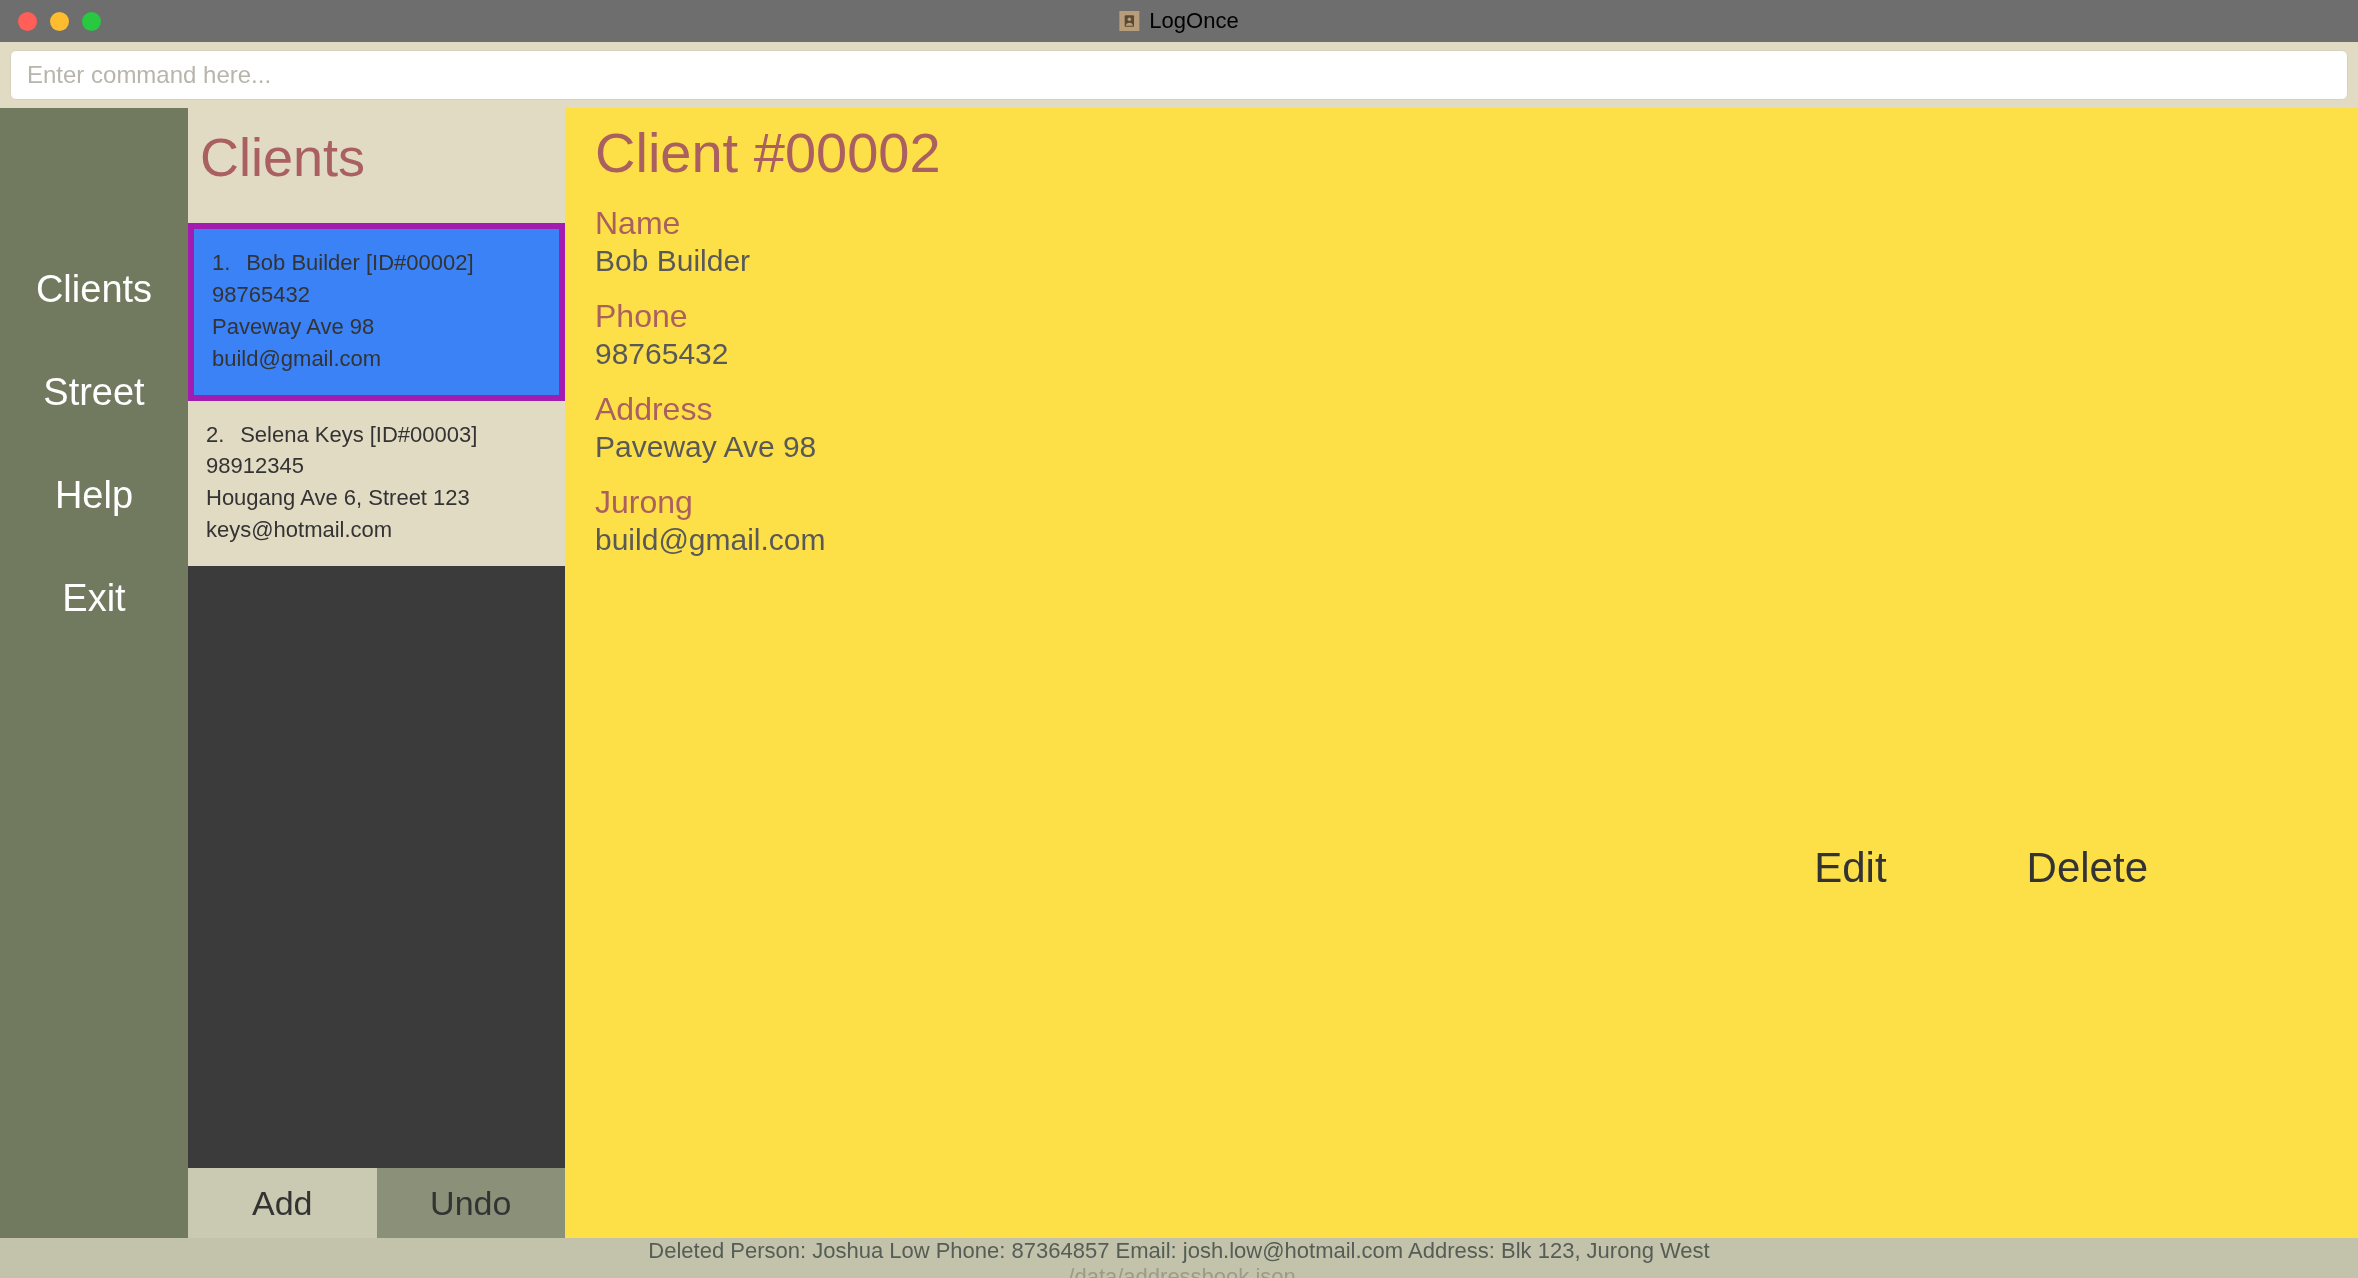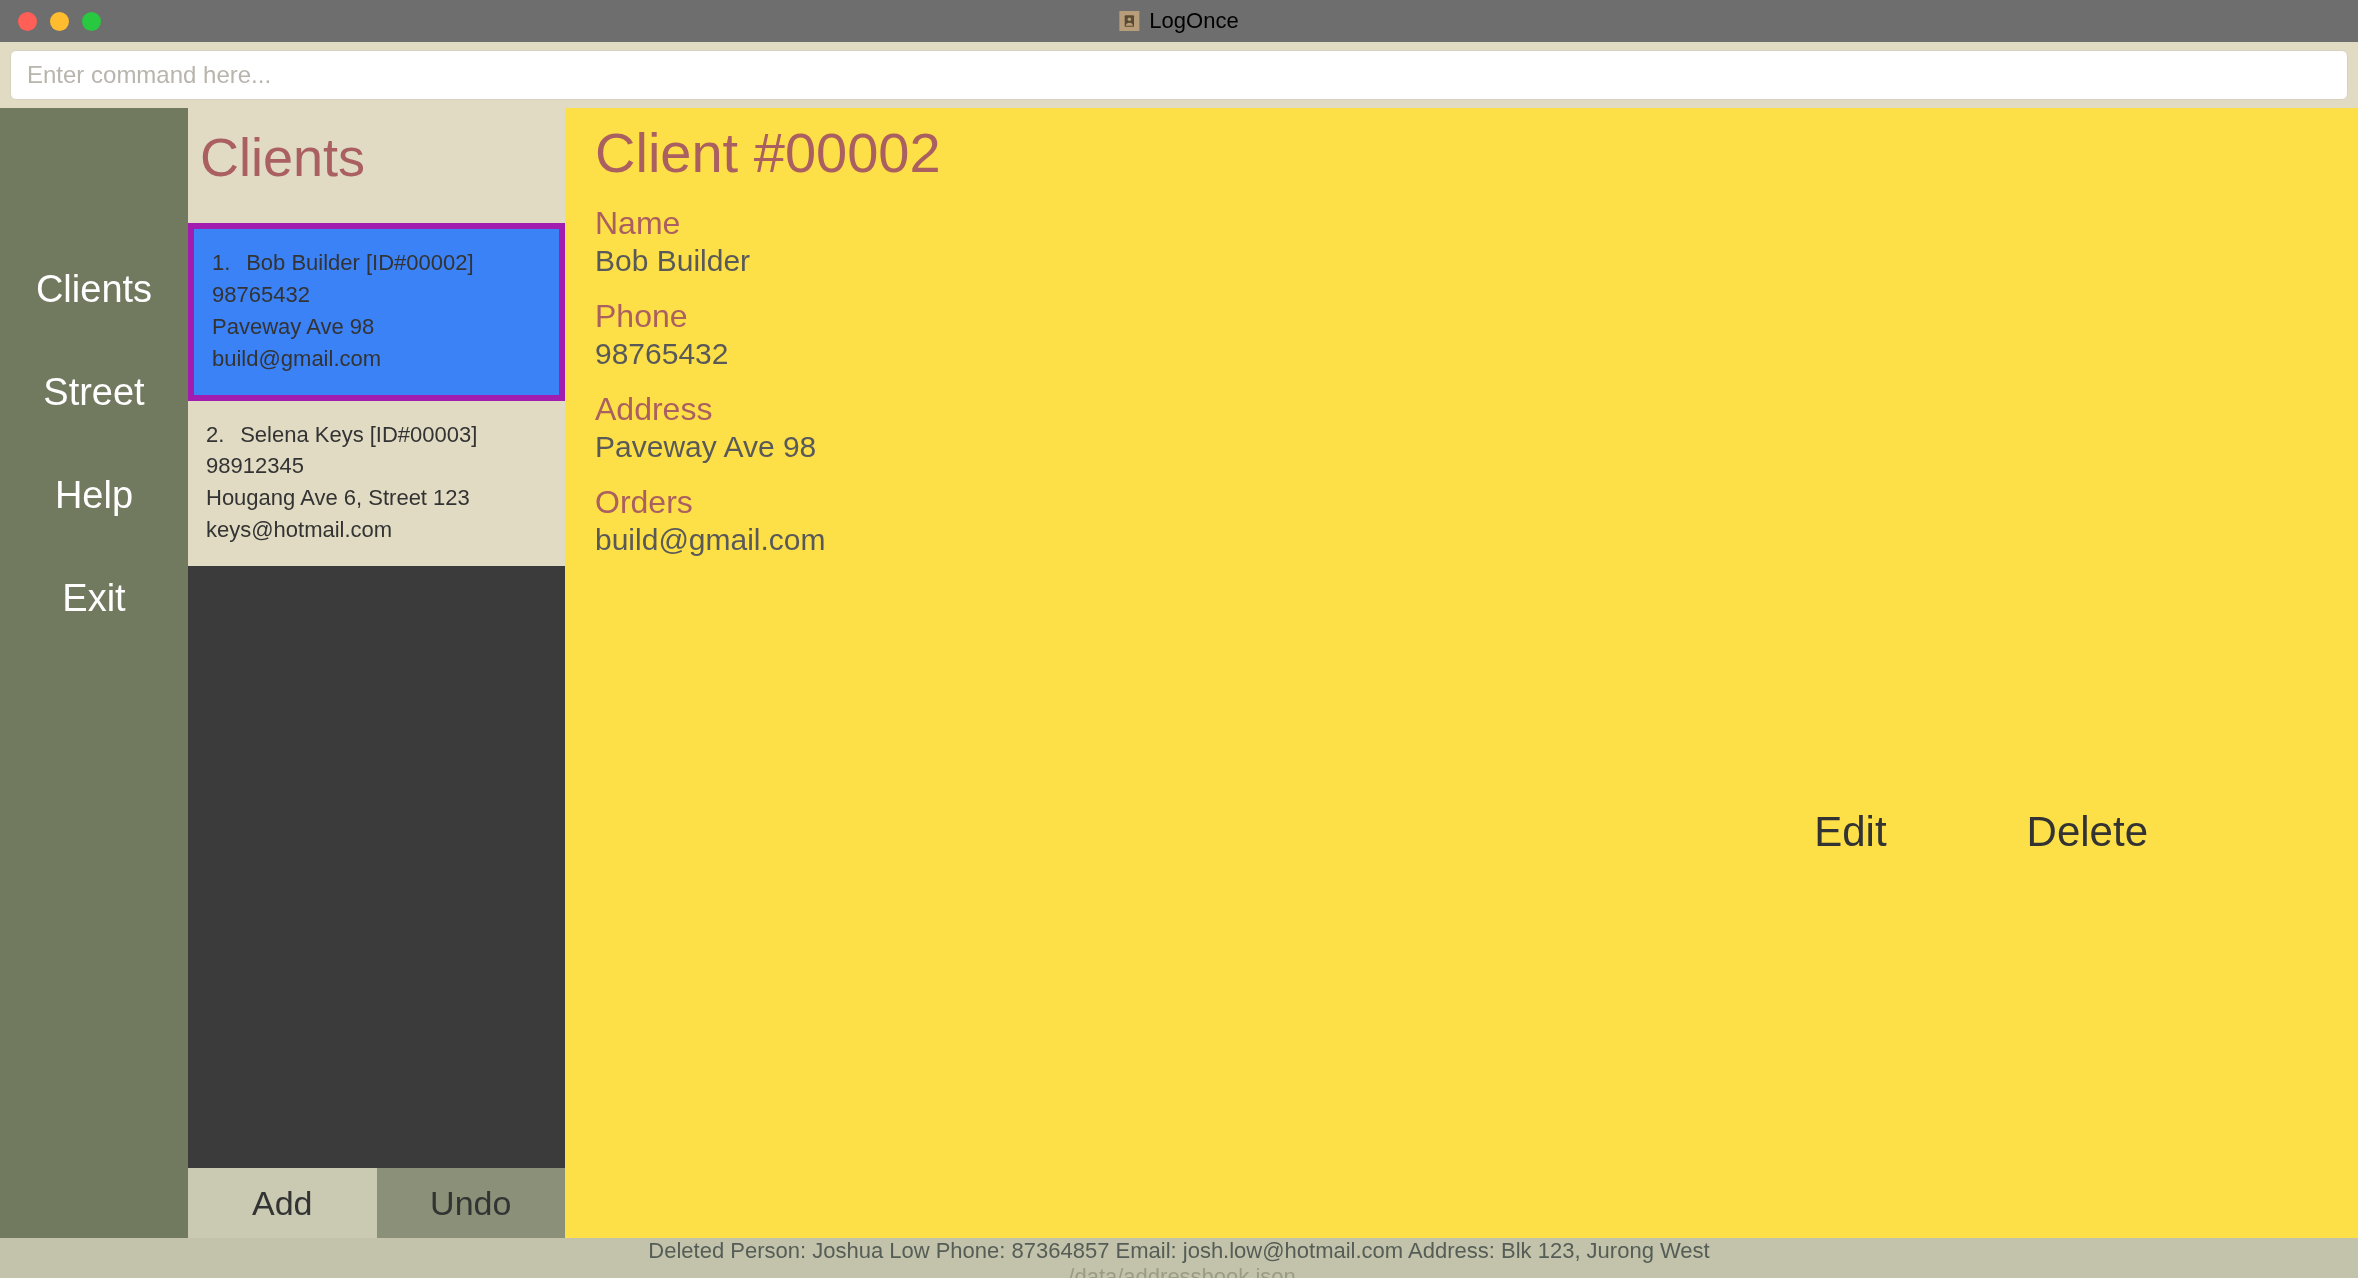--- a/index.html
+++ b/index.html
@@ -37,21 +37,21 @@
   .list-actions { display: flex; height: 70px; }
   .list-actions .btn { flex: 1; display: flex; align-items: center; justify-content: center; font-size: 34px; color: #333; cursor: pointer; }
   .list-actions .btn.add { background: #c9cab1; }
   .list-actions .btn.undo { background: #8b9178; }
 
   .detail { flex: 1; background: #fde047; padding: 12px 30px 0 30px; position: relative; }
   .detail-title { font-size: 56px; color: #aa5f60; font-weight: 500; margin-bottom: 4px; }
   .field-label { font-size: 32px; color: #aa5f60; margin-top: 20px; }
   .field-value { font-size: 30px; color: #595959; margin-top: 2px; }
   .detail-actions { position: absolute; right: 210px; top: 700px; display: flex; gap: 140px; font-size: 42px; color: #333; }
-  .detail-actions .dbtn { cursor: pointer; }
+  .detail-actions .dbtn { cursor: pointer; margin-top: 36px; }
 
   
   .statusbar { height: 40px; background: #c2c3aa; display: flex; align-items: center; justify-content: space-between; padding: 0 12px; font-size: 22px; color: #555d56; flex-direction: column; }
   .statusbar .right { color: #9a9c86; }
 </style>
 </head>
 <body>
 
 <div class="window" style="transform: scale(1);">
 
@@ -124,21 +124,21 @@
 
       <div class="field-label">Name</div>
       <div class="field-value">Bob Builder</div>
 
       <div class="field-label">Phone</div>
       <div class="field-value">98765432</div>
 
       <div class="field-label">Address</div>
       <div class="field-value">Paveway Ave 98</div>
 
-      <div class="field-label">Orders</div>
+      <div class="field-label">Jurong</div>
       <div class="field-value">build@gmail.com</div>
 
       <div class="detail-actions">
         <span class="dbtn">Edit</span>
         <span class="dbtn">Delete</span>
       </div>
     </div>
 
   </div>
 

